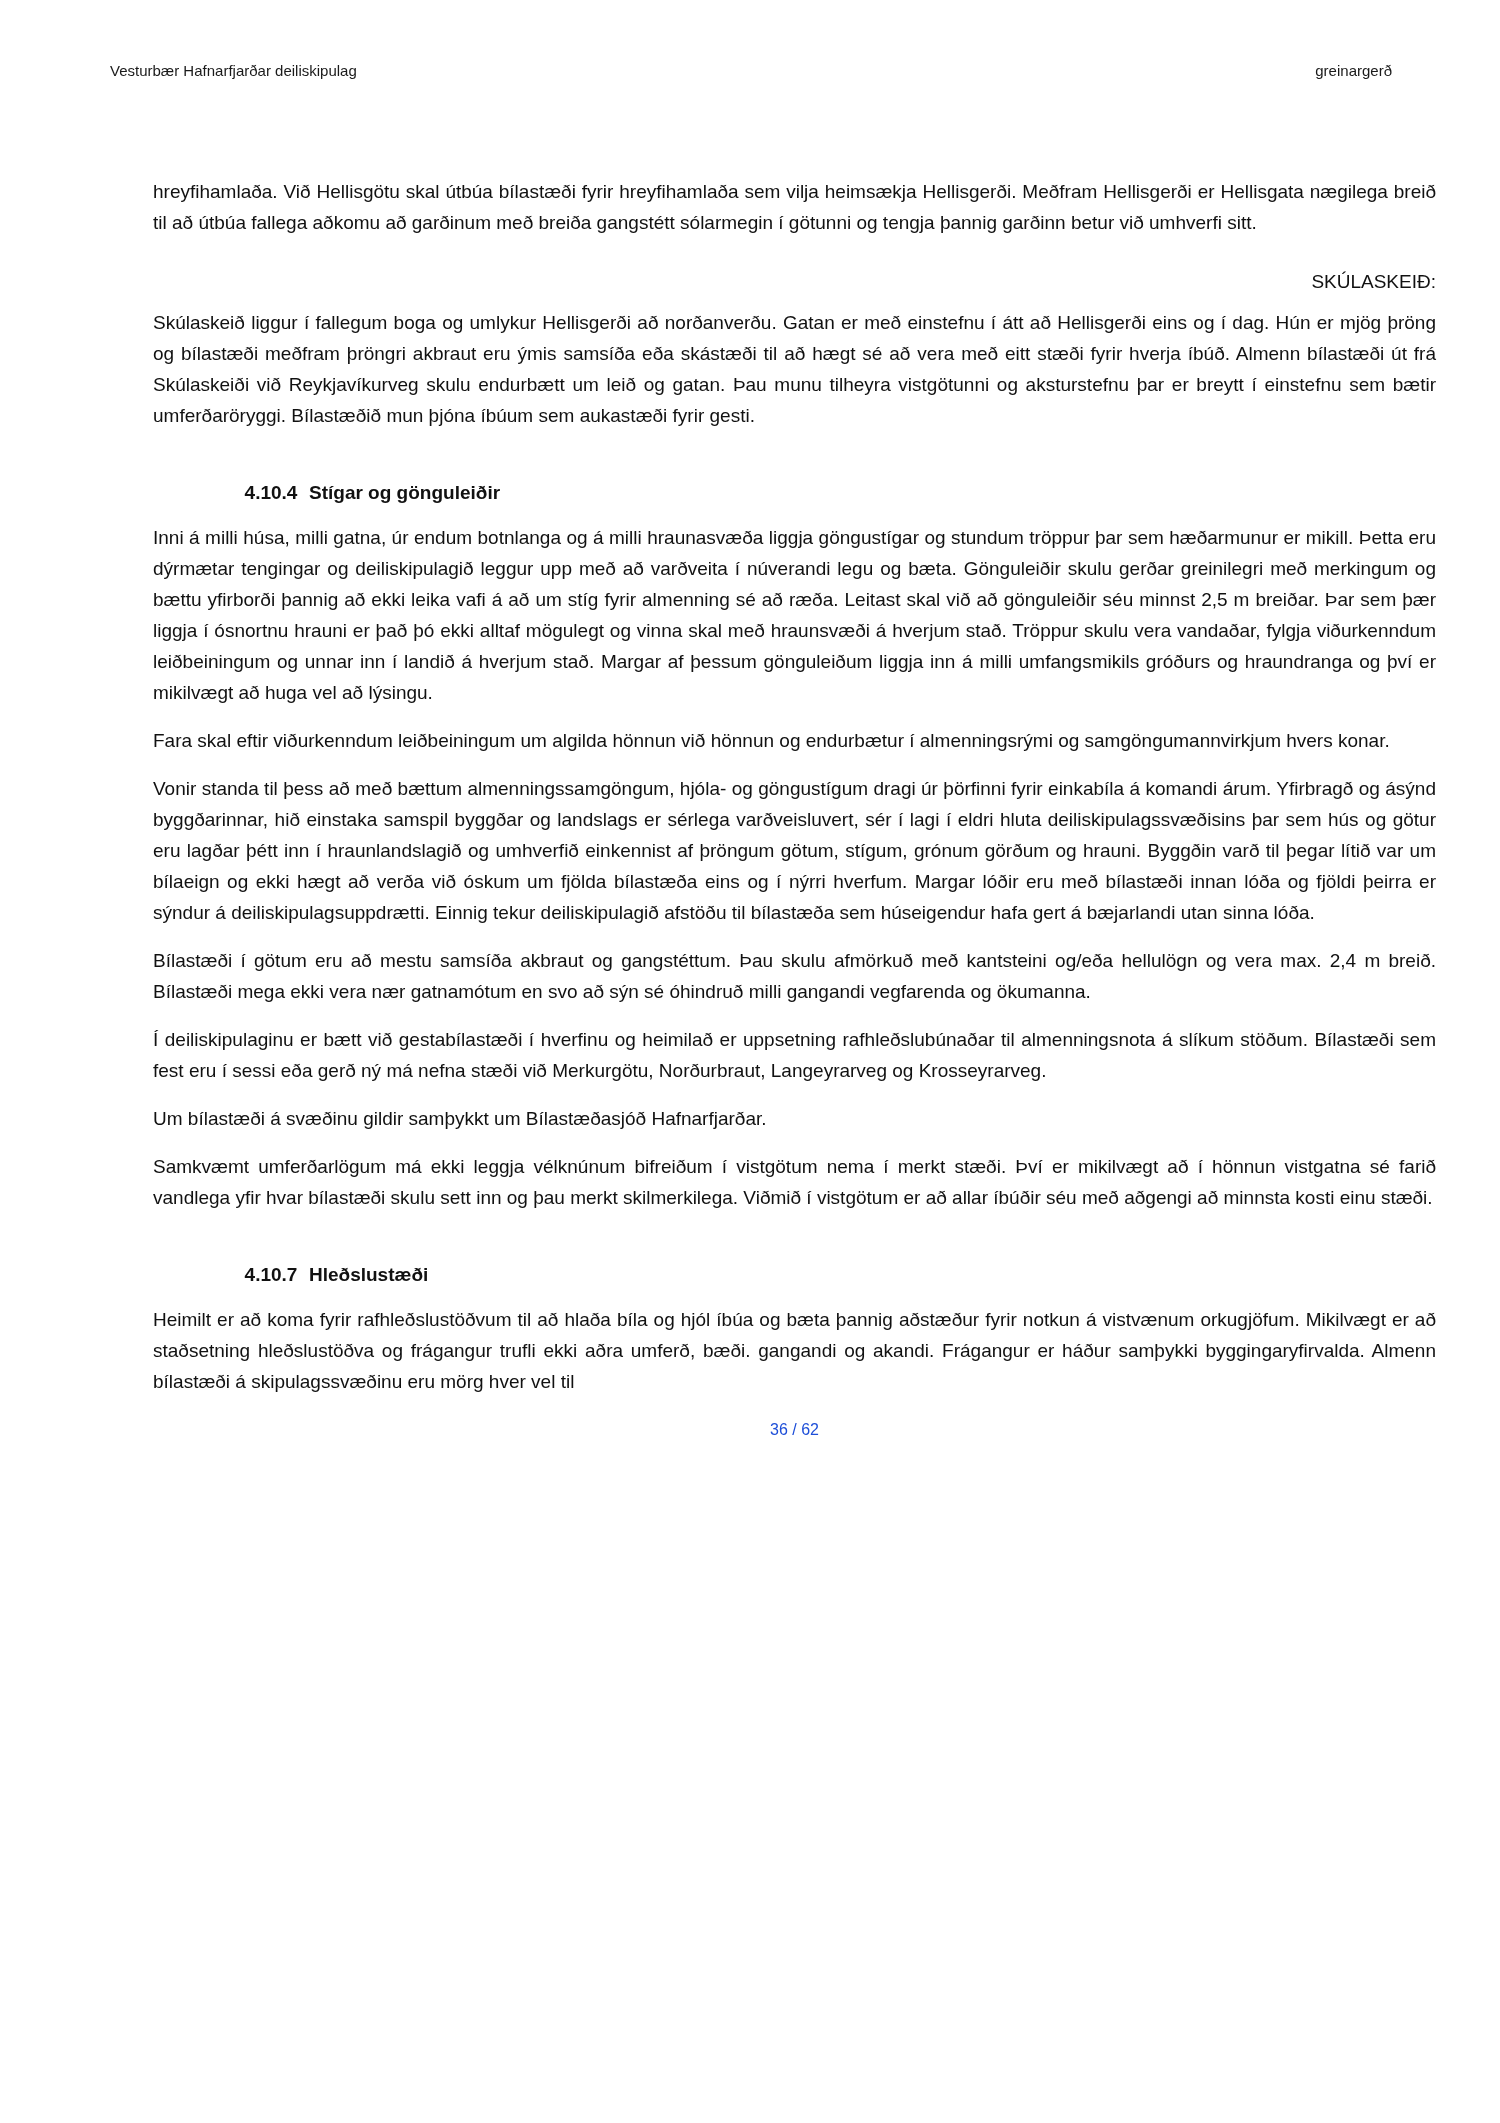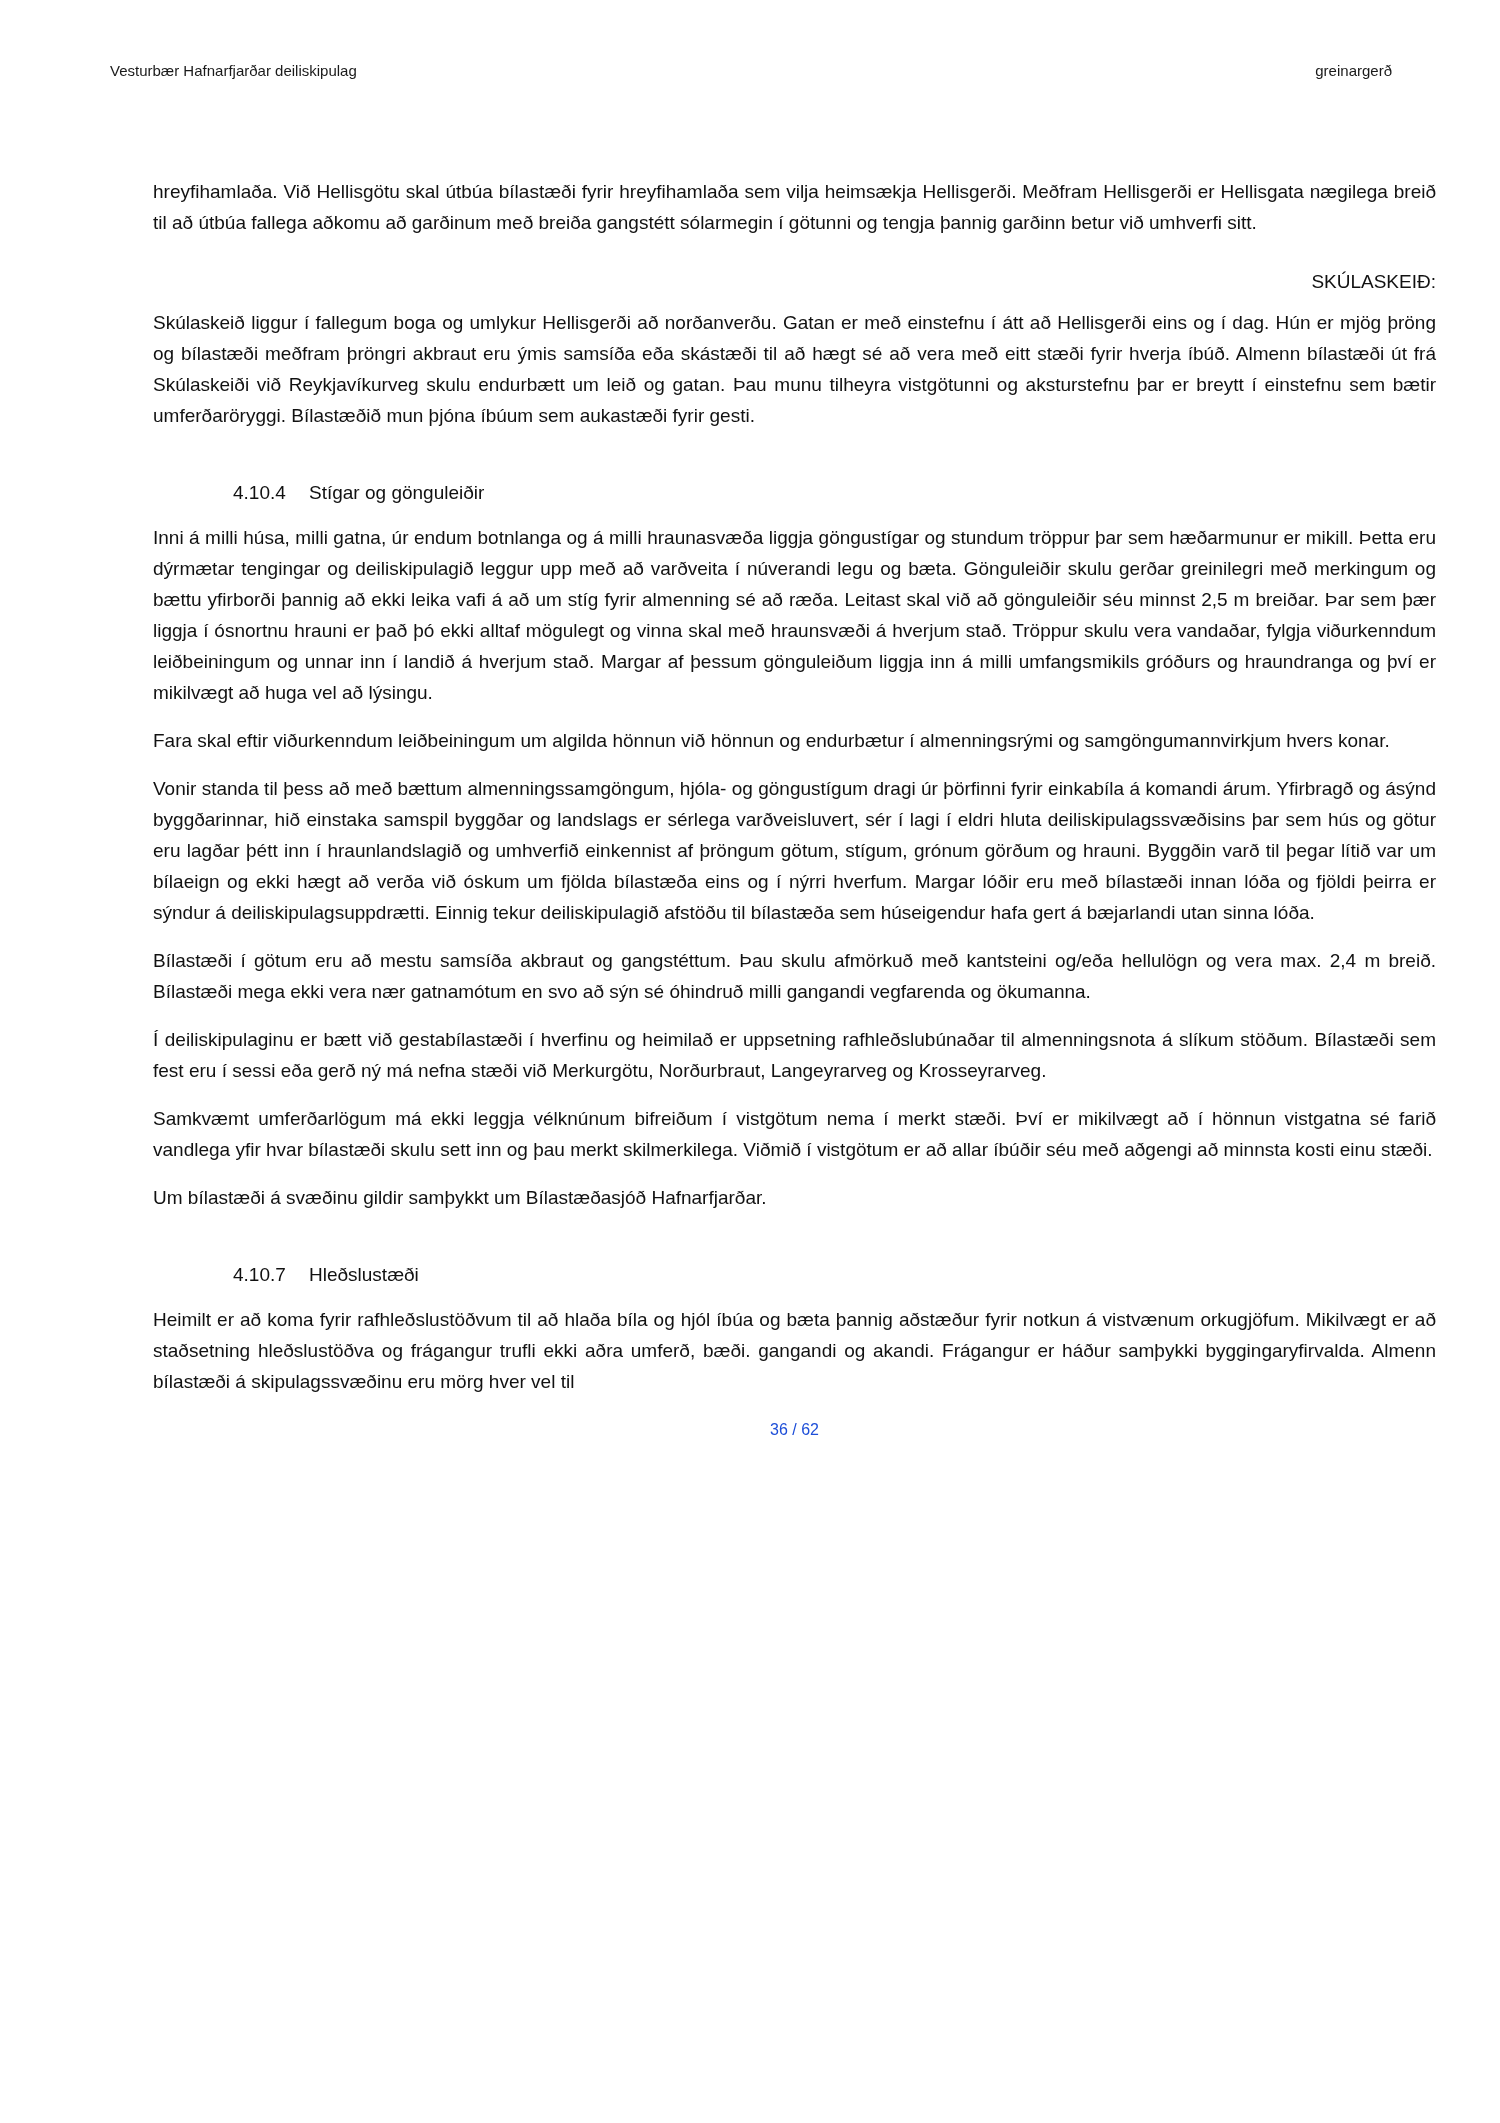--- a/index.html
+++ b/index.html
@@ -38,23 +38,24 @@
   .para {
     text-align: justify;
     margin-bottom: 17px;
   }
   .subheading {
     margin: 28px 0 10px 0;
     text-align: right;
   }
   .section-heading {
     display: flex;
-    font-weight: normal;
+    font-weight: bold;
     padding-left: 80px;
     margin: 46px 0 14px 0;
+    text-align: center;
   }
   .section-heading .num {
     width: 76px;
     flex-shrink: 0;
   }
   .page-footer {
     text-align: center;
     font-size: 16px;
     color: #1d4ed8;
     margin-top: 6px;
@@ -77,22 +78,22 @@
       <p class="para">Skúlaskeið liggur í fallegum boga og umlykur Hellisgerði að norðanverðu. Gatan er  með einstefnu í átt að Hellisgerði eins og í dag. Hún er mjög þröng og bílastæði meðfram þröngri akbraut eru ýmis samsíða eða skástæði til að hægt sé að vera með eitt stæði fyrir hverja íbúð. Almenn bílastæði út frá Skúlaskeiði við Reykjavíkurveg skulu endurbætt um leið og gatan. Þau munu tilheyra vistgötunni og aksturstefnu þar er breytt í einstefnu sem bætir umferðaröryggi. Bílastæðið mun þjóna íbúum sem aukastæði fyrir gesti.</p>
       <div class="section-heading">
         <span class="num">4.10.4</span>
         <span class="htitle">Stígar og gönguleiðir</span>
       </div>
       <p class="para">Inni á milli húsa, milli gatna, úr endum botnlanga og á milli hraunasvæða liggja göngustígar og stundum tröppur þar sem hæðarmunur er mikill.  Þetta eru dýrmætar tengingar og deiliskipulagið leggur upp með að varðveita í núverandi legu og bæta. Gönguleiðir skulu gerðar greinilegri með merkingum og bættu yfirborði þannig að ekki leika vafi á að um stíg fyrir almenning sé að ræða. Leitast skal við að gönguleiðir séu minnst 2,5 m breiðar. Þar sem þær liggja í ósnortnu hrauni er það þó ekki alltaf mögulegt og vinna skal með hraunsvæði á hverjum stað.  Tröppur skulu vera vandaðar, fylgja viðurkenndum leiðbeiningum og unnar inn í landið á hverjum stað.  Margar af þessum gönguleiðum liggja inn á milli umfangsmikils gróðurs og hraundranga og því er mikilvægt að huga vel að lýsingu.</p>
       <p class="para">Fara skal eftir viðurkenndum leiðbeiningum um algilda hönnun við hönnun og endurbætur í almenningsrými og samgöngumannvirkjum hvers konar.</p>
       <p class="para">Vonir standa til þess að með bættum almenningssamgöngum, hjóla- og göngustígum dragi úr þörfinni fyrir einkabíla á komandi árum. Yfirbragð og ásýnd byggðarinnar, hið einstaka samspil byggðar og landslags er sérlega varðveisluvert, sér í lagi í eldri hluta deiliskipulagssvæðisins þar sem hús og götur eru lagðar þétt inn í hraunlandslagið og umhverfið einkennist af þröngum götum, stígum, grónum görðum og hrauni.  Byggðin varð til þegar lítið var um bílaeign og ekki hægt að verða við óskum um fjölda bílastæða eins og í nýrri hverfum. Margar lóðir eru með bílastæði innan lóða og fjöldi þeirra er sýndur á deiliskipulagsuppdrætti. Einnig tekur deiliskipulagið afstöðu til bílastæða sem húseigendur hafa gert á bæjarlandi utan sinna lóða.</p>
       <p class="para">Bílastæði í götum eru að mestu samsíða akbraut og gangstéttum. Þau skulu afmörkuð með kantsteini og/eða hellulögn og vera max. 2,4 m breið. Bílastæði mega ekki vera nær gatnamótum en svo að sýn sé óhindruð milli gangandi vegfarenda og ökumanna.</p>
       <p class="para">Í deiliskipulaginu er bætt við  gestabílastæði í hverfinu og heimilað er uppsetning rafhleðslubúnaðar til almenningsnota á slíkum stöðum. Bílastæði sem fest eru í sessi eða gerð ný má nefna stæði við Merkurgötu, Norðurbraut, Langeyrarveg og Krosseyrarveg.</p>
+      <p class="para">Um bílastæði á svæðinu gildir samþykkt um Bílastæðasjóð Hafnarfjarðar.</p>
       <p class="para">Samkvæmt umferðarlögum má ekki leggja vélknúnum bifreiðum í vistgötum nema í merkt stæði. Því er mikilvægt að í hönnun vistgatna sé farið vandlega yfir hvar bílastæði skulu sett inn og þau merkt skilmerkilega. Viðmið í vistgötum er að allar íbúðir séu með aðgengi að minnsta kosti einu stæði.</p>
-      <p class="para">Um bílastæði á svæðinu gildir samþykkt um Bílastæðasjóð Hafnarfjarðar.</p>
       <div class="section-heading">
         <span class="num">4.10.7</span>
         <span class="htitle">Hleðslustæði</span>
       </div>
       <p class="para">Heimilt er að koma fyrir rafhleðslustöðvum til að hlaða bíla og hjól íbúa og bæta þannig aðstæður fyrir notkun á vistvænum orkugjöfum. Mikilvægt er að staðsetning hleðslustöðva og frágangur trufli ekki aðra umferð, bæði. gangandi og akandi. Frágangur er háður samþykki byggingaryfirvalda. Almenn bílastæði á skipulagssvæðinu eru mörg hver vel til</p>
       <div class="page-footer">36 / 62</div>
   </div>
 
 </div>
 

